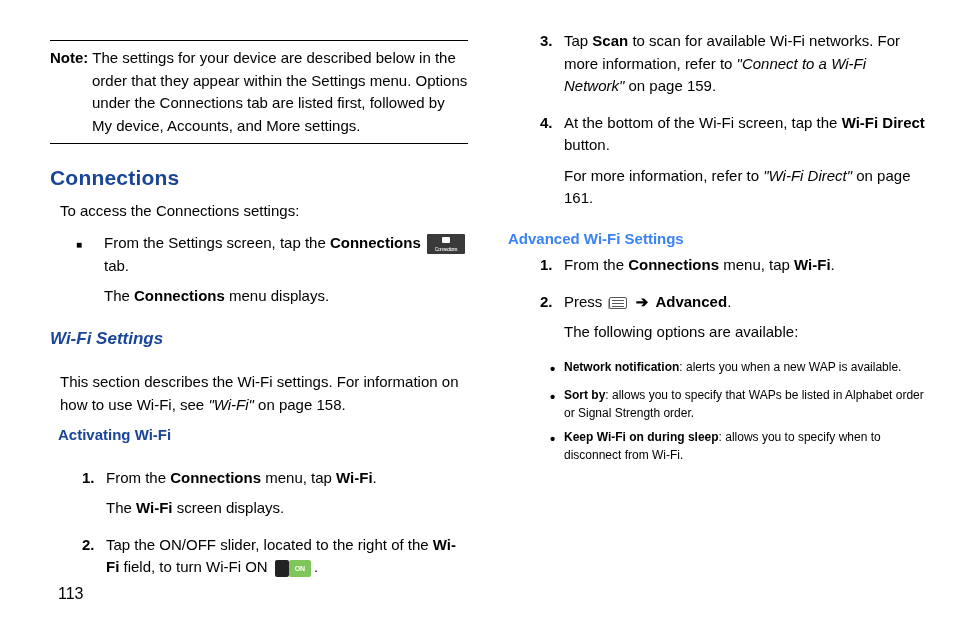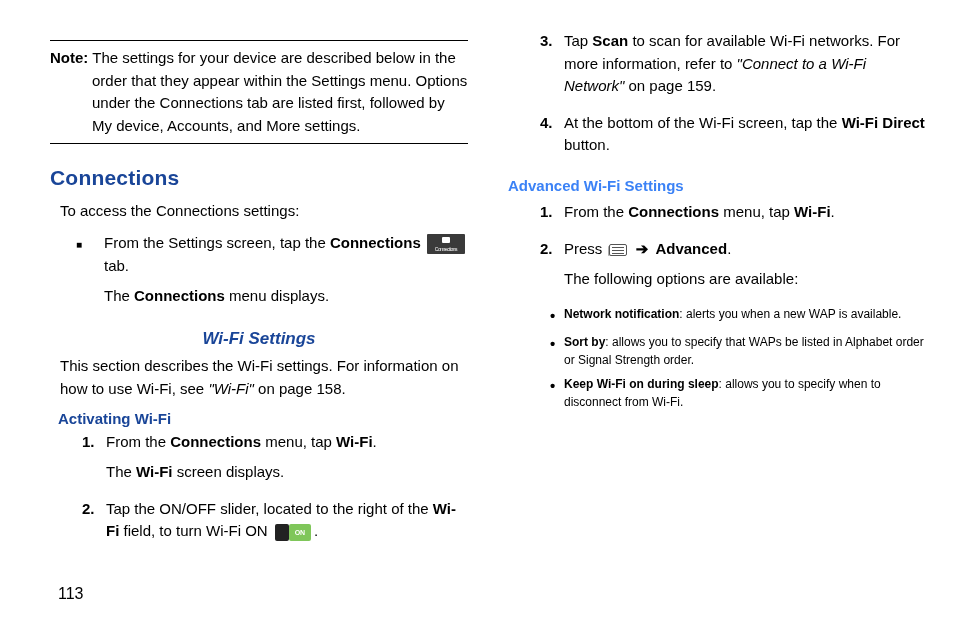--- a/index.html
+++ b/index.html
@@ -59,33 +59,32 @@
     .bullet-body {
       flex: 1;
     }
     .bullet-body p { margin-bottom: 8px; }
     h3.sub-title {
       color: #194598;
       font-style: italic;
       font-weight: bold;
       font-size: 17px;
       margin-top: 10px;
-      margin-bottom: 4px;
-      text-align: center;
+      margin-bottom: 20px;
     }
     .sub-body {
       margin-left: 10px;
       margin-bottom: 8px;
     }
     h4.heading4 {
       color: #194598;
       font-weight: bold;
       font-size: 15px;
       margin-top: 4px;
-      margin-bottom: 0;
+      margin-bottom: 20px;
       margin-left: 8px;
     }
     h4.heading4b {
       color: #3b82f6;
       font-weight: bold;
       font-size: 15px;
       margin-top: 10px;
       margin-bottom: 4px;
       margin-left: 0;
     }
@@ -292,20 +291,23 @@
       </p>
     </div>
   </div>
 
   <div class="num-item">
     <div class="num-marker">4.</div>
     <div class="num-body">
       <p>
         <span>At the bottom of the Wi-Fi screen, tap the </span><span class="b">Wi-Fi Direct</span><span> button.</span>
       </p>
+      <p>
+        <span>For more information, refer to </span><span class="i">"Wi-Fi Direct" </span><span> on page 161.</span>
+      </p>
     </div>
   </div>
 
   <h4 class="heading4b">Advanced Wi-Fi Settings</h4>
 
   <div class="num-item">
     <div class="num-marker">1.</div>
     <div class="num-body">
       <p>
         <span>From the </span><span class="b">Connections</span><span> menu, tap </span><span class="b">Wi-Fi</span><span>.</span>

